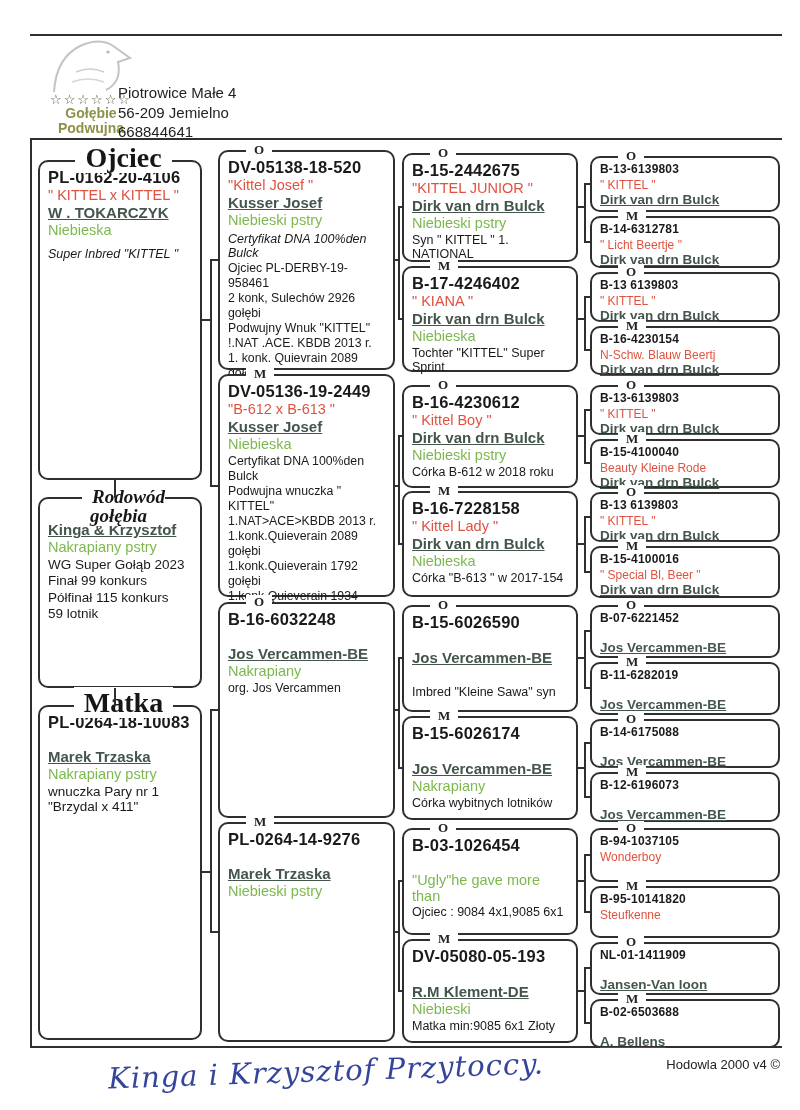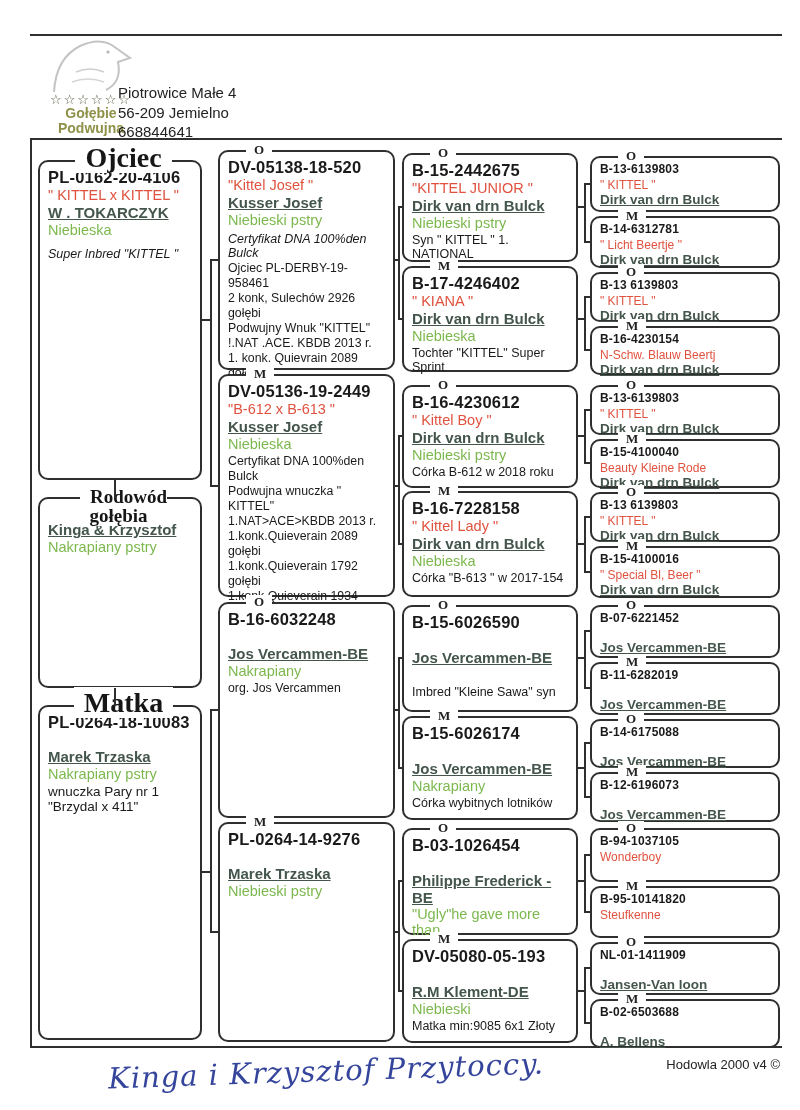--- a/index.html
+++ b/index.html
@@ -26,21 +26,21 @@
        padding:6px 8px;box-sizing:border-box;}
   .c1{left:38px;width:164px;}
   .c2{left:218px;width:177px;}
   .c3{left:402px;width:176px;}
   .c4{left:590px;width:190px;padding:4px 8px;}
   .sex{position:absolute;top:-9px;left:26px;background:#fff;padding:0 8px;line-height:1;
        font-family:"Liberation Serif",serif;font-weight:bold;font-size:13px;color:#222;}
   .biglabel{position:absolute;top:-18px;left:7px;right:0;text-align:center;line-height:1;}
   .biglabel span{background:#fff;padding:0 10px;font-family:"Liberation Serif",serif;
                  font-weight:bold;font-size:28px;color:#161616;}
-  .medlabel{top:-12px;}
+  .medlabel{top:-12px;font-style:italic;}
   .medlabel span{font-size:19px;}
 
   .ring{font-weight:bold;font-size:16.5px;min-height:19px;letter-spacing:.2px;}
   .subject .ring{font-size:18px;}
   .c4 .ring{font-size:12px;min-height:16px;}
   .name{color:#e0523f;font-size:14.5px;min-height:17px;}
   .c4 .name{font-size:12px;min-height:13px;}
   .owner{color:#44564c;font-weight:bold;font-size:15px;min-height:18px;
          text-decoration:underline;}
   .c4 .owner{font-size:13.5px;min-height:15px;}
@@ -90,20 +90,24 @@
     <div class="owner">W . TOKARCZYK</div>
     <div class="colorline">Niebieska</div>
     <div class="note-italic" style="margin-top:8px">Super Inbred "KITTEL "</div>
   </div>
 
   <div class="box c1 subject" style="top:497px;height:191px">
     <div class="biglabel medlabel"><span>Rodowód gołębia</span></div>
     <div class="gap"></div>
     <div class="owner">Kinga &amp; Krzysztof</div>
     <div class="colorline">Nakrapiany pstry</div>
+    <div class="comments" style="font-size:13.5px">WG Super Gołąb 2023
+Finał 99 konkurs
+Półfinał 115 konkurs
+59 lotnik</div>
   </div>
 
   <div class="box c1" style="top:705px;height:335px">
     <div class="biglabel"><span>Matka</span></div>
     <div class="ring">PL-0264-18-10083</div>
     <div class="gap"></div>
     <div class="owner">Marek Trzaska</div>
     <div class="colorline">Nakrapiany pstry</div>
     <div class="comment" style="font-size:13.5px">wnuczka Pary nr 1 "Brzydal x 411"</div>
   </div>
@@ -210,21 +214,20 @@
     <div class="name"></div>
     <div class="owner">Jos Vercammen-BE</div>
     <div class="colorline">Nakrapiany</div>
     <div class="comment">Córka wybitnych lotników</div>
   </div>
 
   <div class="box c3" style="top:828px;height:107px">
     <span class="sex">O</span>
     <div class="ring">B-03-1026454</div>
     <div class="name"></div>
-    <div class="owner">Philippe Frederick - BE</div>
     <div class="colorline">"Ugly"he gave more than</div>
     <div class="comment">Ojciec : 9084 4x1,9085 6x1</div>
   </div>
 
   <div class="box c3" style="top:939px;height:104px">
     <span class="sex">M</span>
     <div class="ring">DV-05080-05-193</div>
     <div class="name"></div>
     <div class="owner">R.M Klement-DE</div>
     <div class="colorline">Niebieski</div>

